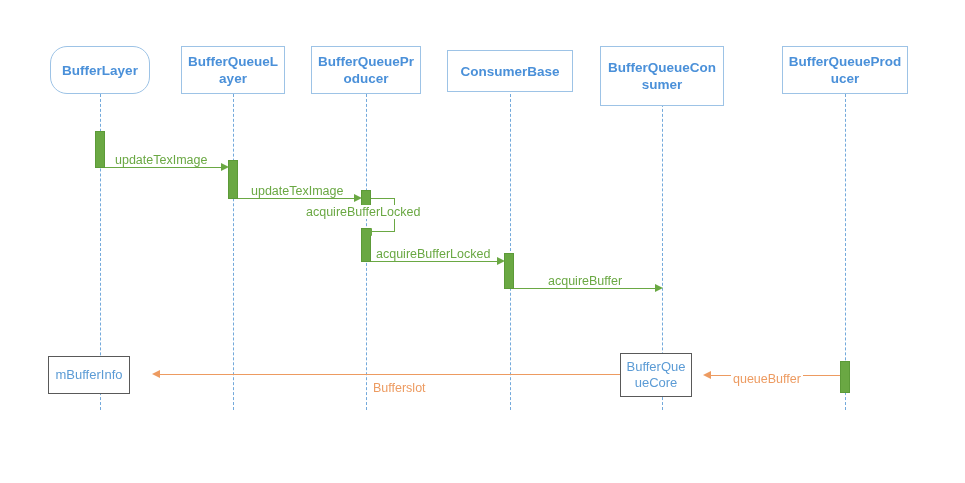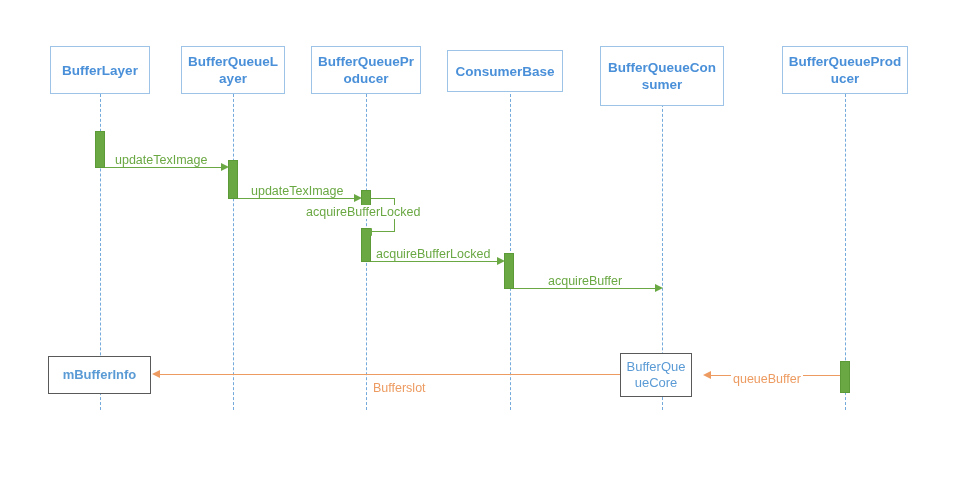--- a/index.html
+++ b/index.html
@@ -122,27 +122,27 @@
 
 <div id="canvas">
 
   <div class="lifeline" style="left:100px; top:94px; height:316px;"></div>
   <div class="lifeline" style="left:233px; top:94px; height:316px;"></div>
   <div class="lifeline" style="left:366px; top:94px; height:316px;"></div>
   <div class="lifeline" style="left:510px; top:94px; height:316px;"></div>
   <div class="lifeline" style="left:662px; top:94px; height:316px;"></div>
   <div class="lifeline" style="left:845px; top:94px; height:316px;"></div>
 
-  <div class="participant" style="left:50px; top:46px; width:100px; height:48px;">BufferLayer</div>
+  <div class="participant" style="left:50px; top:46px; width:100px; height:48px;border-radius:17px;">BufferLayer</div>
 
   <div class="participant" style="left:181px; top:46px; width:104px; height:48px;">BufferQueueLayer</div>
 
   <div class="participant" style="left:311px; top:46px; width:110px; height:48px;">BufferQueueProducer</div>
 
-  <div class="participant" style="left:447px; top:50px; width:116px; height:42px;">ConsumerBase</div>
+  <div class="participant" style="left:447px; top:50px; width:126px; height:42px;">ConsumerBase</div>
 
   <div class="participant" style="left:600px; top:46px; width:124px; height:60px;">BufferQueueConsumer</div>
 
   <div class="participant" style="left:782px; top:46px; width:126px; height:48px;">BufferQueueProducer</div>
 
   <div class="activation" style="left:95px; top:131px; height:37px;"></div>
   <div class="activation" style="left:228px; top:160px; height:39px;"></div>
   <div class="activation" style="left:361px; top:190px; height:21px;"></div>
   <div class="activation" style="left:361px; top:228px; height:34px;"></div>
   <div class="activation" style="left:504px; top:253px; height:36px;"></div>
@@ -169,17 +169,17 @@
   <div class="msg-label" style="left:546px; top:274px;">acquireBuffer</div>
 
   <div class="msg-line orange" style="left:159px; top:374px; width:462px;"></div>
   <div class="arrow-head left" style="left:152px; top:370px;"></div>
   <div class="msg-label orange" style="left:371px; top:338px;margin-top:43px;">Bufferslot</div>
 
   <div class="msg-line orange" style="left:710px; top:375px; width:130px;"></div>
   <div class="arrow-head left" style="left:703px; top:371px;"></div>
   <div class="msg-label orange" style="left:731px; top:372px;">queueBuffer</div>
 
-  <div class="objbox" style="left:48px; top:356px; width:103px; height:38px;font-weight:bold;">mBufferInfo</div>
+  <div class="objbox" style="left:48px; top:356px; width:82px; height:38px;">mBufferInfo</div>
 
   <div class="objbox" style="left:620px; top:353px; width:72px; height:44px;">BufferQueueCore</div>
 
 </div>
 
 </body></html>

